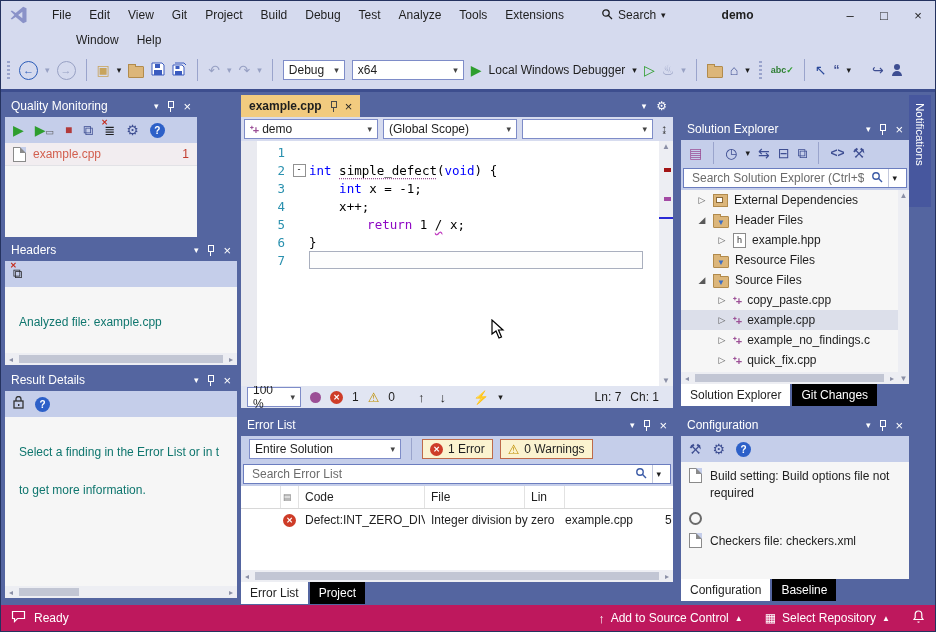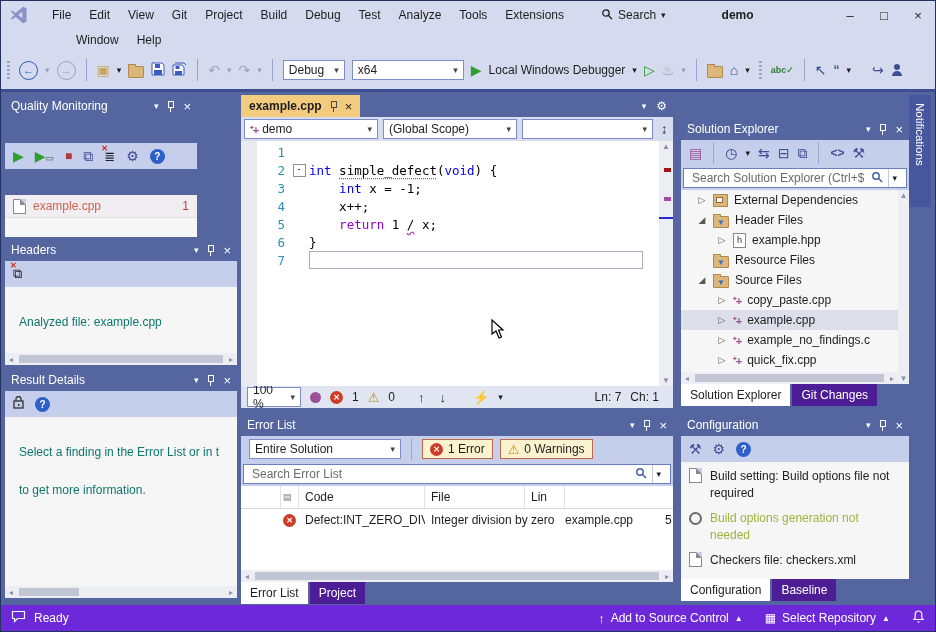--- a/index.html
+++ b/index.html
@@ -46,21 +46,21 @@
   .ptool{height:26px;background:#C5CEEA;display:flex;align-items:center;gap:11px;padding:0 8px;flex:none;}
   .pbody{flex:1;background:#F6F6F6;position:relative;overflow:hidden;}
   .hsb{position:absolute;left:0;right:0;bottom:0;height:12px;background:#EDEEF3;display:flex;align-items:center;}
   .hsb .a{font-size:8px;color:#8A8FA6;width:12px;text-align:center;}
   .hsb .thumb{height:8px;background:#C2C6D4;flex:1;margin:0 2px;}
   .vsb-mini{position:absolute;right:0;top:0;bottom:0;width:11px;background:#EDEEF3;display:flex;flex-direction:column;justify-content:space-between;align-items:center;padding:1px 0;box-sizing:border-box;}
   .vsb-mini .a{font-size:8px;color:#8A8FA6;}
   .bottom-tabs{position:absolute;left:0;bottom:0;display:flex;gap:2px;}
   .btab{height:22px;display:flex;align-items:center;padding:0 9px;white-space:nowrap;}
   .btab.on{background:#fff;color:#1e1e1e;}
-  .btab.off{background:#4c1d95;color:#fff;}
+  .btab.off{background:#000000;color:#fff;}
   .doc-ico{width:11px;height:13px;background:#fff;border:1px solid #8A8A8A;position:relative;flex:none;}
   .doc-ico::before{content:"";position:absolute;right:-1px;top:-1px;border:3px solid #C5CEEA;border-left-color:#8A8A8A;border-bottom-color:#8A8A8A;}
   .err-circle{width:13px;height:13px;border-radius:50%;background:#CE3C28;color:#fff;font-size:8px;display:inline-flex;align-items:center;justify-content:center;flex:none;font-weight:bold;}
   .warn-tri{color:#BF8F00;font-size:13px;line-height:1;}
   .qm-row{display:flex;align-items:center;gap:7px;height:22px;padding:0 8px;background:#F2EDF0;border-bottom:1px solid #E2E2E6;}
   .qm-file{color:#D2604F;flex:1;}
   .qm-count{color:#C23B2E;}
   .msg{padding:8px 14px 0;line-height:22px;color:#0f766e;white-space:nowrap;margin-top:16px;}
   .helpq{width:15px;height:15px;border-radius:50%;background:#2D60C8;color:#fff;font-size:10px;display:inline-flex;align-items:center;justify-content:center;font-weight:bold;}
   .stackdoc{position:relative;font-size:13px;}
@@ -74,21 +74,21 @@
   .codearea{flex:1;background:#fff;position:relative;overflow:hidden;padding-top:2px;}
   .bpmargin{position:absolute;left:0;top:0;bottom:0;width:16px;background:#E9EAF0;}
   .code-line{display:flex;height:18px;align-items:center;position:relative;}
   .lnum{width:44px;text-align:right;color:#2B91AF;padding-right:4px;flex:none;
         font-family:"DejaVu Sans Mono",monospace;font-size:12.5px;}
   .foldcol{width:20px;flex:none;display:flex;justify-content:center;}
   .foldbox{width:11px;height:11px;border:1px solid #919191;background:#fff;font-size:9px;line-height:9px;text-align:center;color:#111;}
   .ctext{white-space:pre;font-family:"DejaVu Sans Mono",monospace;font-size:12.5px;color:#000;}
   .tok-comment{color:#008000;}
   .tok-kw{color:#0000FF;}
-  .tok-ctrl{color:#8F08C4;}
+  .tok-ctrl{color:#8F08C4;margin-left:28px;}
   .tok-ref{text-decoration:underline dotted #9B4F96;text-underline-offset:3px;text-align:center;}
   .tok-sq{text-decoration:underline wavy #C039C0;text-underline-offset:2px;}
   .curbox{width:332px;height:16px;border:1px solid #A9AFBE;background:#FDFDFD;}
   .evsb{position:absolute;right:0;top:0;bottom:0;width:14px;background:#EDEEF3;}
   .evsb .a{position:absolute;left:0;right:0;text-align:center;font-size:8px;color:#8A8FA6;}
   .mark{position:absolute;right:2px;width:7px;height:4px;}
   .editor-status{height:22px;background:#E1E5F2;display:flex;align-items:center;gap:9px;padding:0 6px;flex:none;}
   .zoombox{width:54px;}
   .ico-head{width:11px;height:11px;border-radius:50%;background:#9B4F96;flex:none;}
   
@@ -113,21 +113,21 @@
   .deps-ico::after{content:"";position:absolute;left:2px;top:2px;width:5px;height:4px;background:#fff;border:1px solid #8A6A3A;}
   
   .cfg-item{display:flex;gap:8px;padding:6px 8px 2px;line-height:17px;}
   .cfg-item .txt{width:190px;}
   .cfg-green{color:#9CB53E;}
   .circle-ico{width:13px;height:13px;border:2px solid #6A6A6A;border-radius:50%;box-sizing:border-box;flex:none;margin-top:2px;}
   
   .notif{position:absolute;left:908px;top:94px;width:22px;height:112px;background:#47579E;color:#fff;
      writing-mode:vertical-rl;display:flex;align-items:center;padding:8px 0;font-size:11.5px;box-sizing:border-box;}
   
-  .statusbar{position:absolute;left:0;right:0;bottom:0;height:26px;background:#6d28d9;color:#fff;display:flex;align-items:center;padding:0 10px;gap:8px;box-sizing:border-box;}
+  .statusbar{position:absolute;left:0;right:0;bottom:0;height:26px;background:#be185d;color:#fff;display:flex;align-items:center;padding:0 10px;gap:8px;box-sizing:border-box;}
   .sb-right{margin-left:auto;display:flex;align-items:center;gap:22px;}
   .sb-item{display:flex;align-items:center;gap:6px;}
   .tri-up{font-size:8px;}
   .cursor-svg{position:absolute;left:490px;top:318px;z-index:50;}
 </style>
 </head>
 <body>
 
 <div class="stage">
   <div class="chrome">
@@ -224,21 +224,21 @@
       <span style="font-size:9px;color:#2E7D32;font-weight:bold">abc<span style="color:#2E9E2E">✓</span></span>
       <span class="tsep"></span>
       <span class="glyph" style="color:#2B4A9B">↖</span>
       <span style="font-weight:bold;color:#3E4E92">“</span>
       <span class="caret">▾</span>
       <span class="glyph" style="color:#3E4E92;margin-left:14px">↪</span>
       <span class="person"></span>
     </div>
   </div>
 
-  <div class="panel" style="left:4px;top:94px;width:192px;height:142px;gap:26px;">
+  <div class="panel" style="left:4px;top:94px;width:192px;height:142px;">
     <div class="ptitle">
       <span class="t">Quality Monitoring</span>
       <span class="caret">▾</span>
       <span class="pin"></span>
       <span class="xbtn">×</span>
     </div>
     <div class="ptool">
       <span class="glyph" style="color:#2E9E2E">▶</span>
       <span class="glyph" style="color:#2E9E2E">▶<span style="font-size:9px;color:#555">▭</span></span>
       <span class="glyph" style="color:#B23A3A;font-size:12px">■</span>
@@ -575,21 +575,20 @@
       <span class="glyph" style="color:#3E4E92">⚙</span>
       <span class="helpq">?</span>
     </div>
     <div class="pbody" id="cfg-list">
         <div class="cfg-item">
           <span class="doc-ico"></span>
           <span class="txt">Build setting: Build options file not required</span>
         </div>
         <div class="cfg-item">
           <span class="circle-ico"></span>
-          <span class="txt cfg-green">Build options generation not needed</span>
         </div>
         <div class="cfg-item">
           <span class="doc-ico"></span>
           <span class="txt">Checkers file: checkers.xml</span>
         </div>
       </div>
     <div class="bottom-tabs" style="position:relative;flex:none;height:22px">
       <span class="btab on">Configuration</span>
       <span class="btab off">Baseline</span>
     </div>

